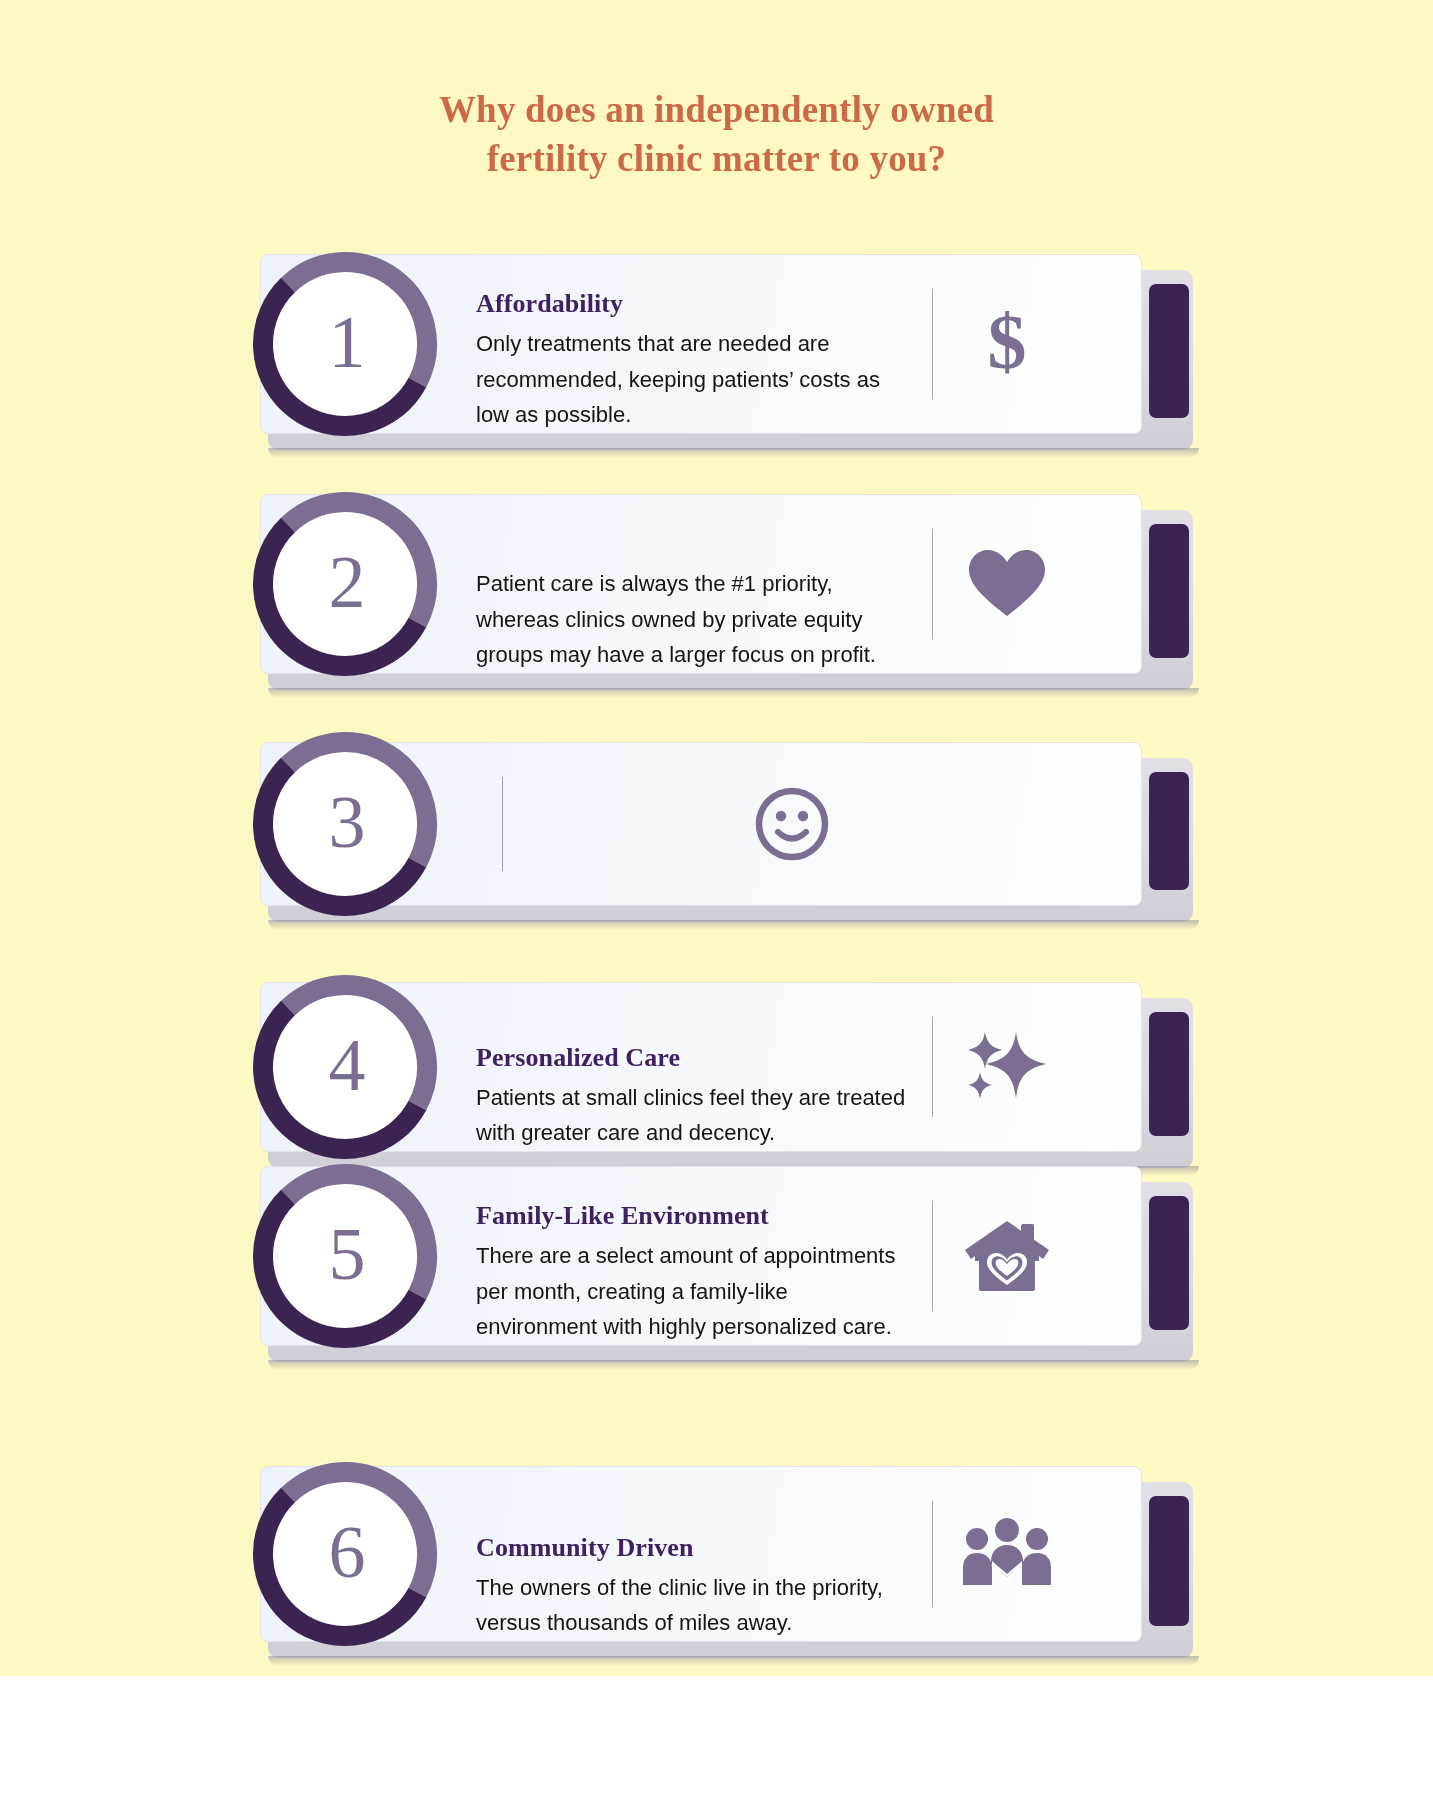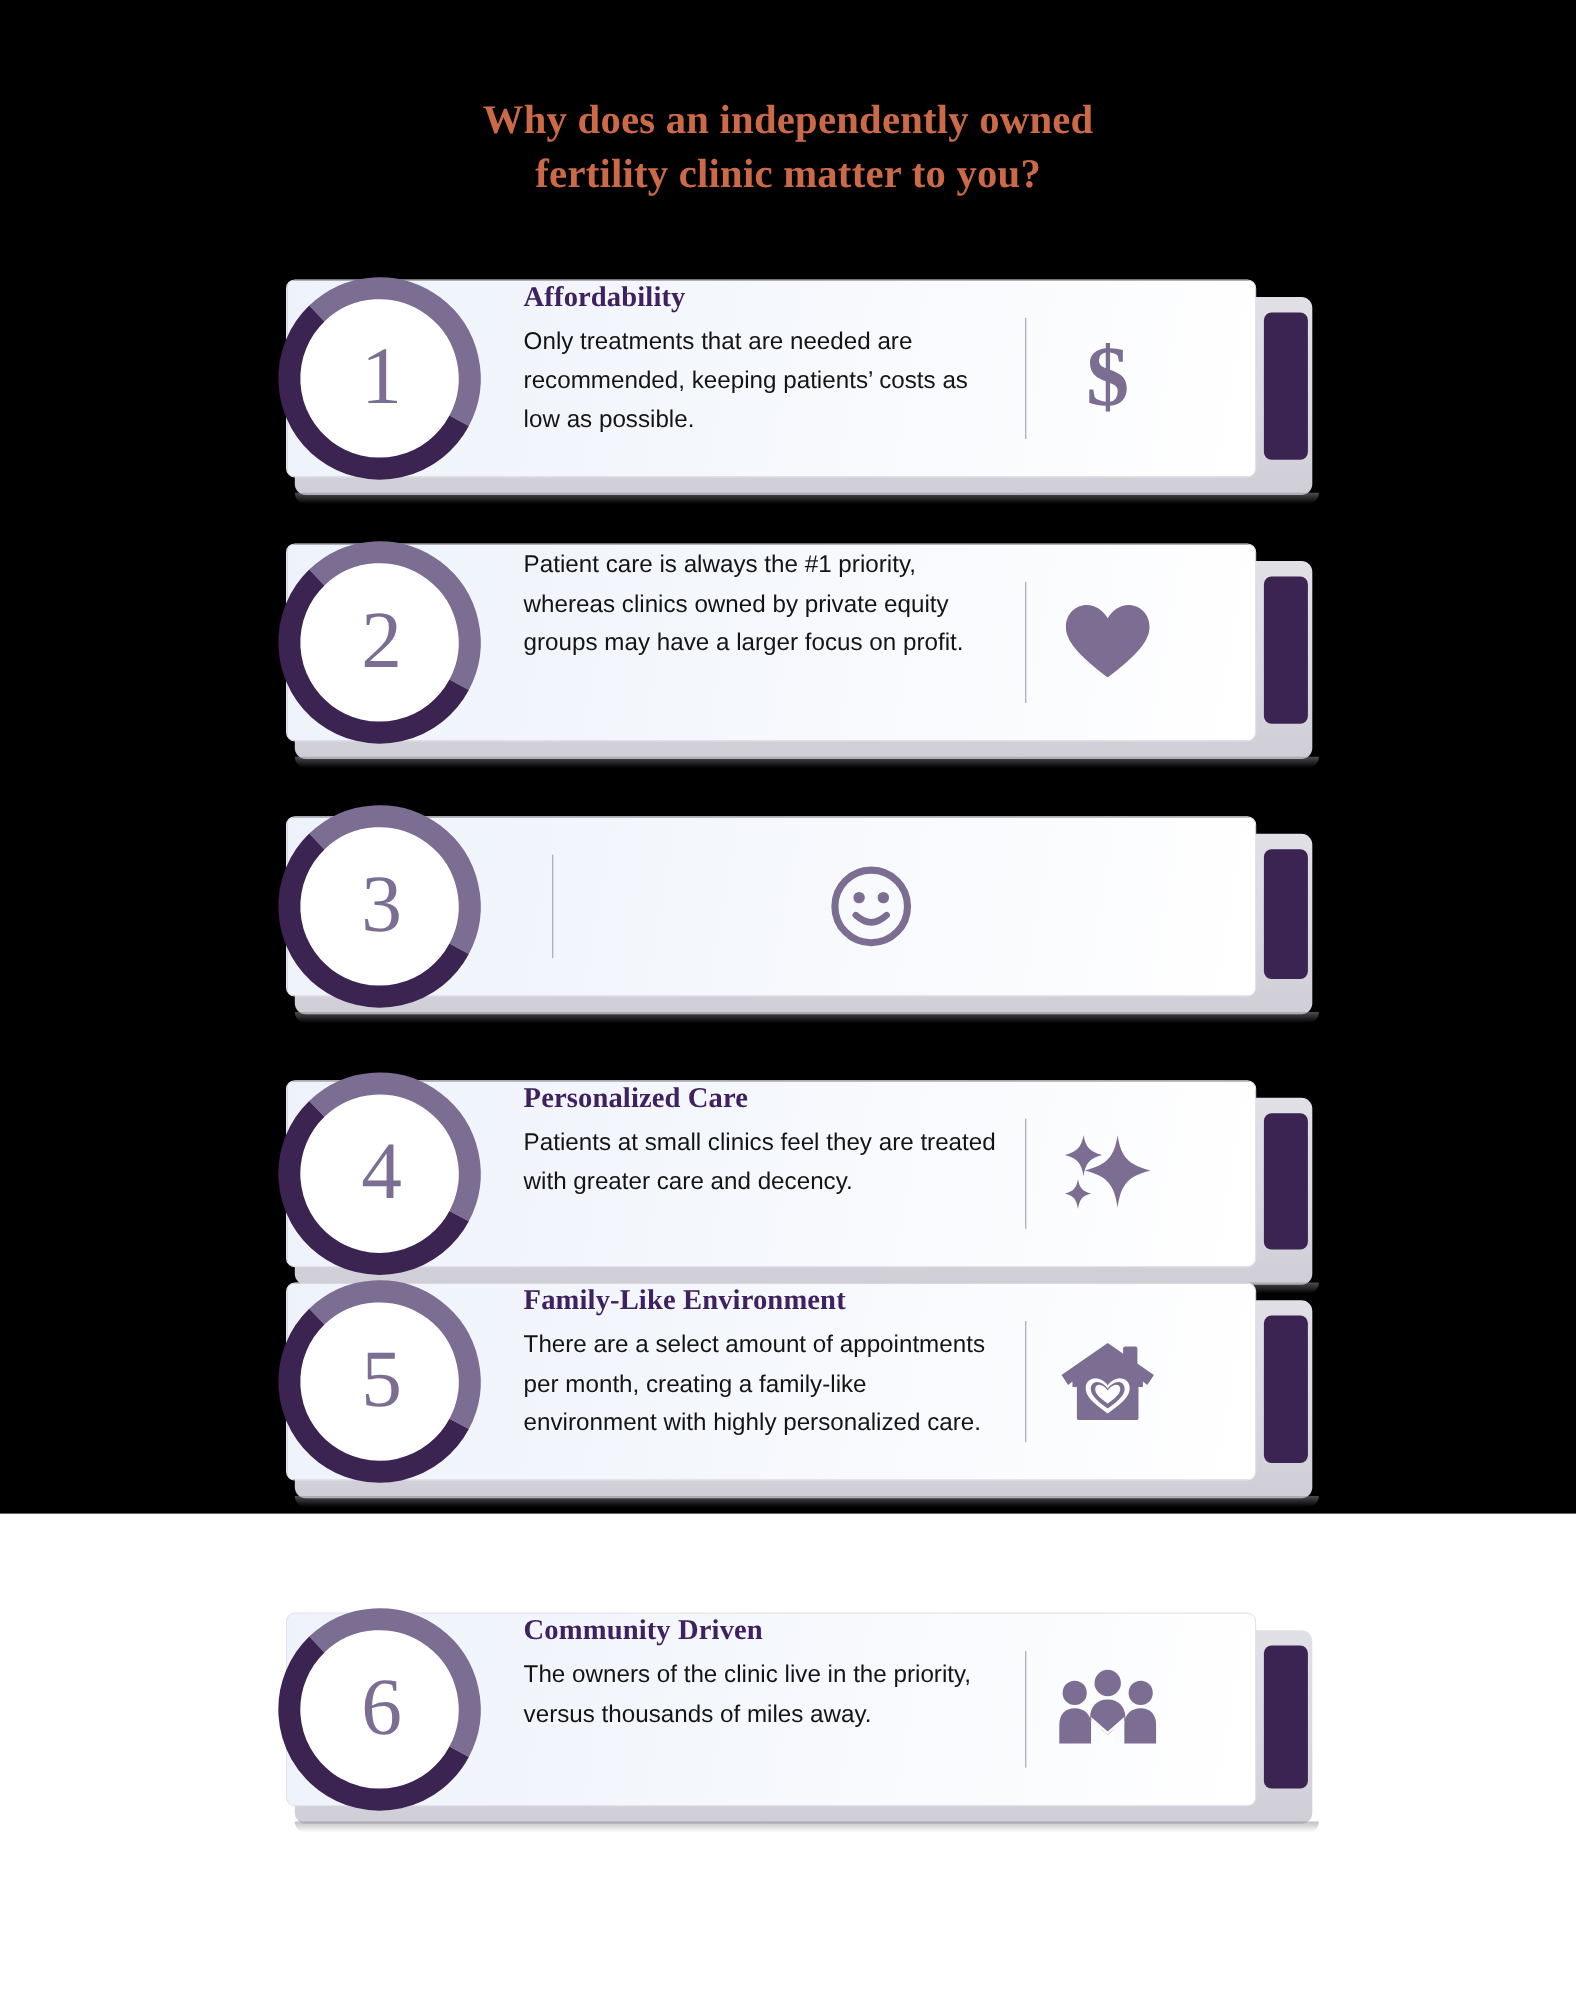--- a/index.html
+++ b/index.html
@@ -2,21 +2,21 @@
 <html><head>
 <meta charset="utf-8">
 <style>
   * { margin:0; padding:0; box-sizing:border-box; }
   html, body {
     width:1433px; height:1812px;
     background:#ffffff;
     font-family:"Liberation Sans", sans-serif;
     overflow:hidden;
   }
-  #page { position:relative; width:1433px; height:1376px; background:#000000; }
+  #page { position:relative; width:1433px; height:1676px; background:#fef9c3; }
 
   
   .title-block{
     position:absolute; left:0; top:86px; width:1433px;
     text-align:center;
     font-family:"Liberation Serif", serif;
     font-weight:700;
     font-size:37px;
     line-height:1.32;
     letter-spacing:0.2px;
@@ -71,21 +71,21 @@
     height:100%;
     background:linear-gradient(100deg,#eef3fb 0%, #f4f7fc 42%, #fbfcfe 78%, #ffffff 100%);
     border-radius:8px;
     border:1px solid #e4e2ea;
     display:flex;
     align-items:center;
   }
 
   .card-inner{
     display:flex;
-    align-items:flex-start;
+    align-items:flex-end;
     width:100%;
     height:100%;
     padding-left:215px;
     padding-right:16px;
   }
 
   .text-col{
     width:430px;
     flex:0 0 430px;
   }

